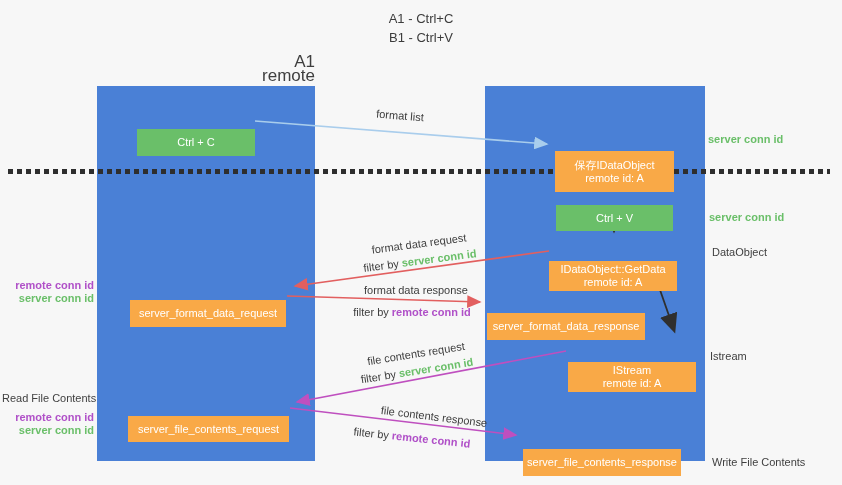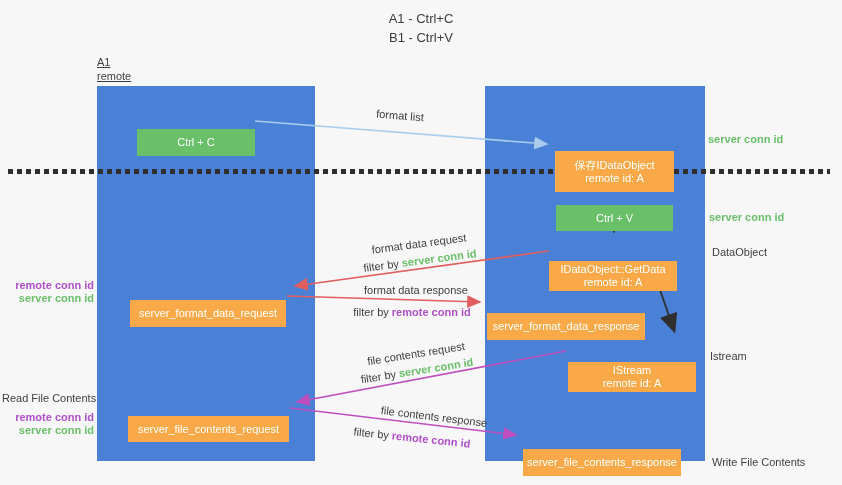--- a/index.html
+++ b/index.html
@@ -13,21 +13,21 @@
   }
   .abs{position:absolute;}
   .title{
     left:0;top:9px;width:100%;text-align:center;
     font-size:13px;line-height:19px;color:#3c3c3c;
   }
   .lane{
     background:#4a80d6;
   }
   .lane-header{
-    font-size:11px;line-height:14px;text-align:left;color:#3f3f3f;text-decoration:underline;
+    font-size:17px;line-height:14px;text-align:right;color:#3f3f3f;
   }
   .node{
     display:flex;flex-direction:column;align-items:center;justify-content:center;
     color:#ffffff;font-size:11px;line-height:13px;text-align:center;
     box-sizing:border-box;
     margin-top:24px;
   }
   .node.green{background:#6abf69;}
   .node.orange{background:#f9a947;}
   .arrow-label{

